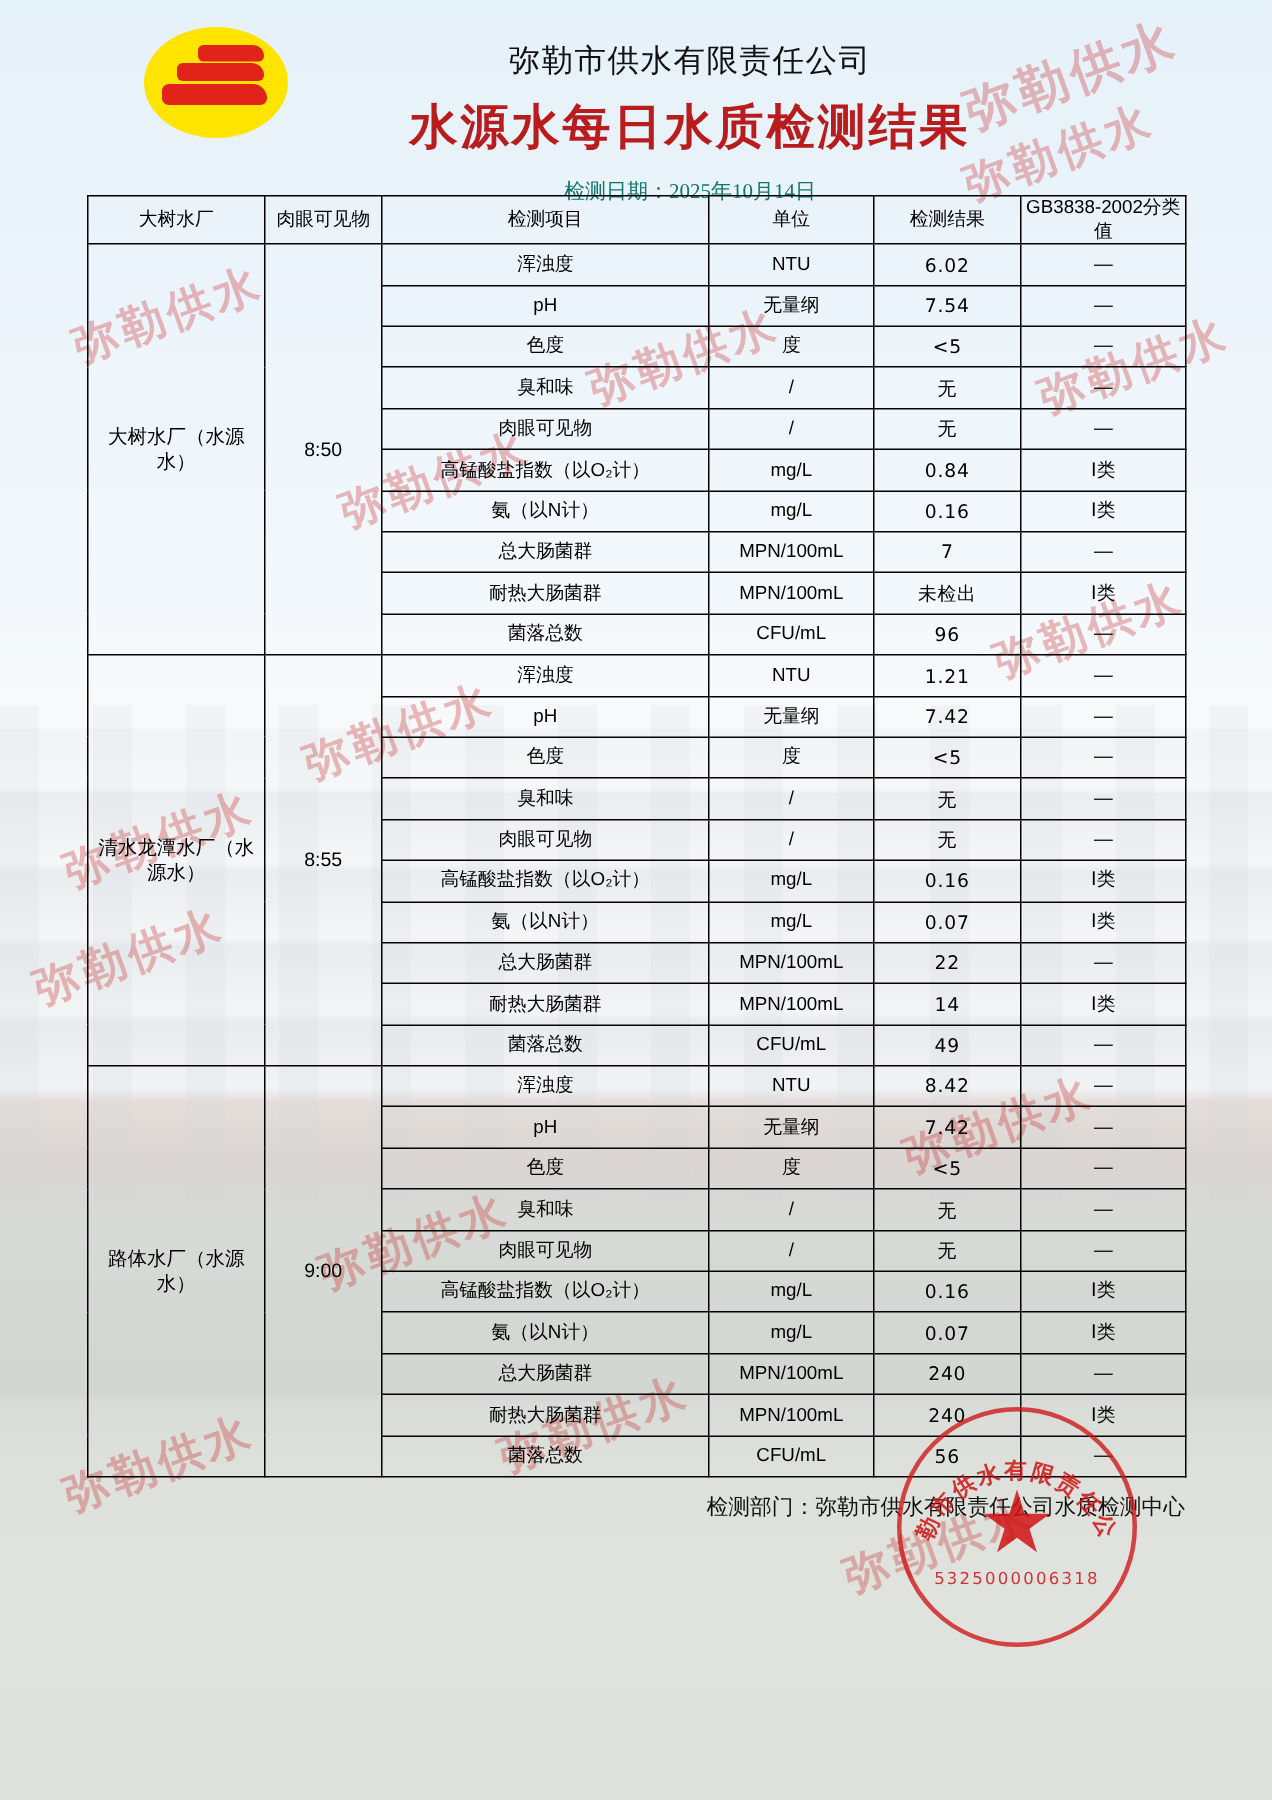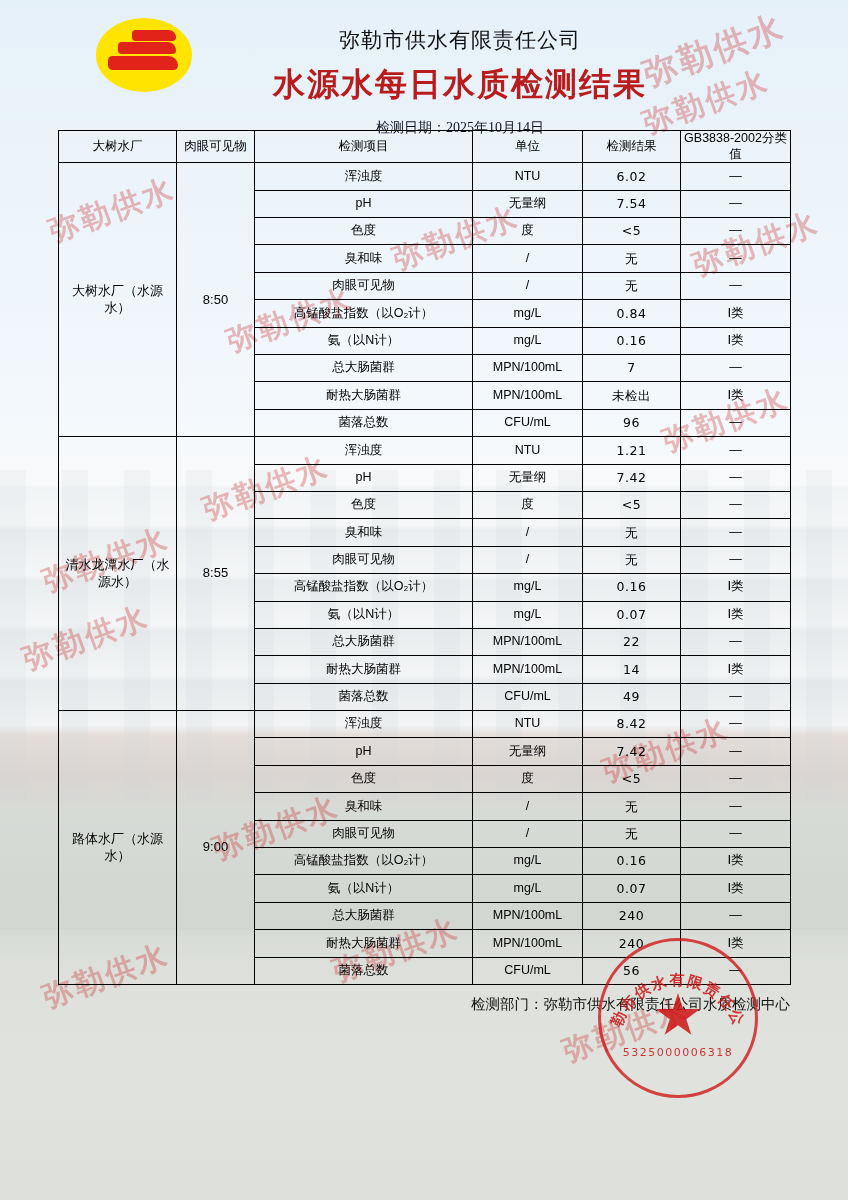--- a/index.html
+++ b/index.html
@@ -144,21 +144,21 @@
   }
   #doc-title {
     font-size: 32px;
     font-weight: bold;
     color: #b91c1c;
     margin-top: 9px;
     letter-spacing: 2px;
   }
   #test-date {
     font-size: 14px;
-    color: #0f172a;
+    color: #0f766e;
     margin-top: 12px;
   }
 
   table {
     position: absolute;
     left: 58px;
     top: 130px;
     width: 732px;
     border-collapse: collapse;
     table-layout: fixed;

